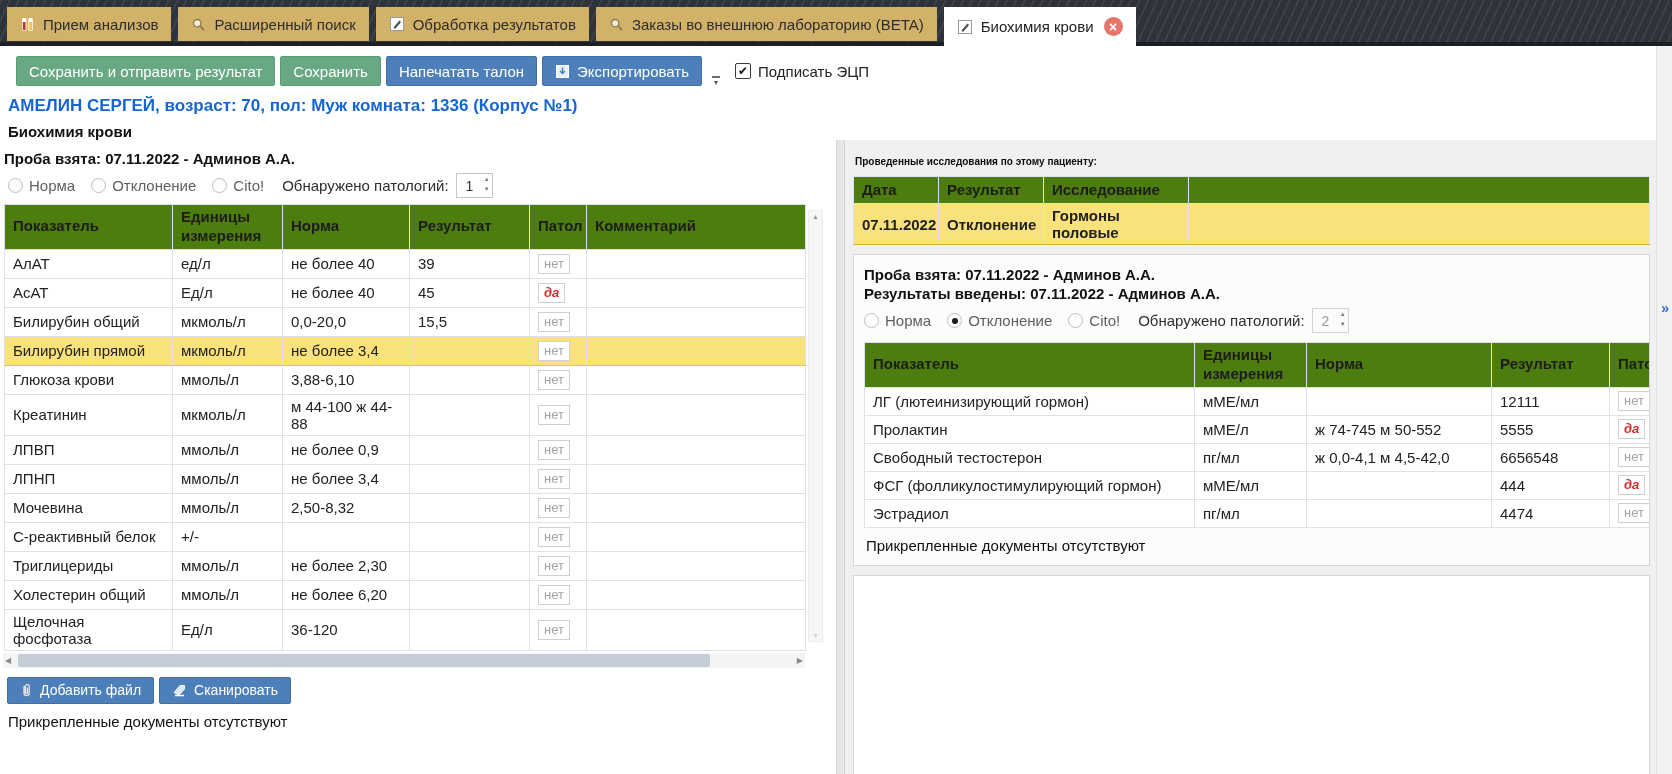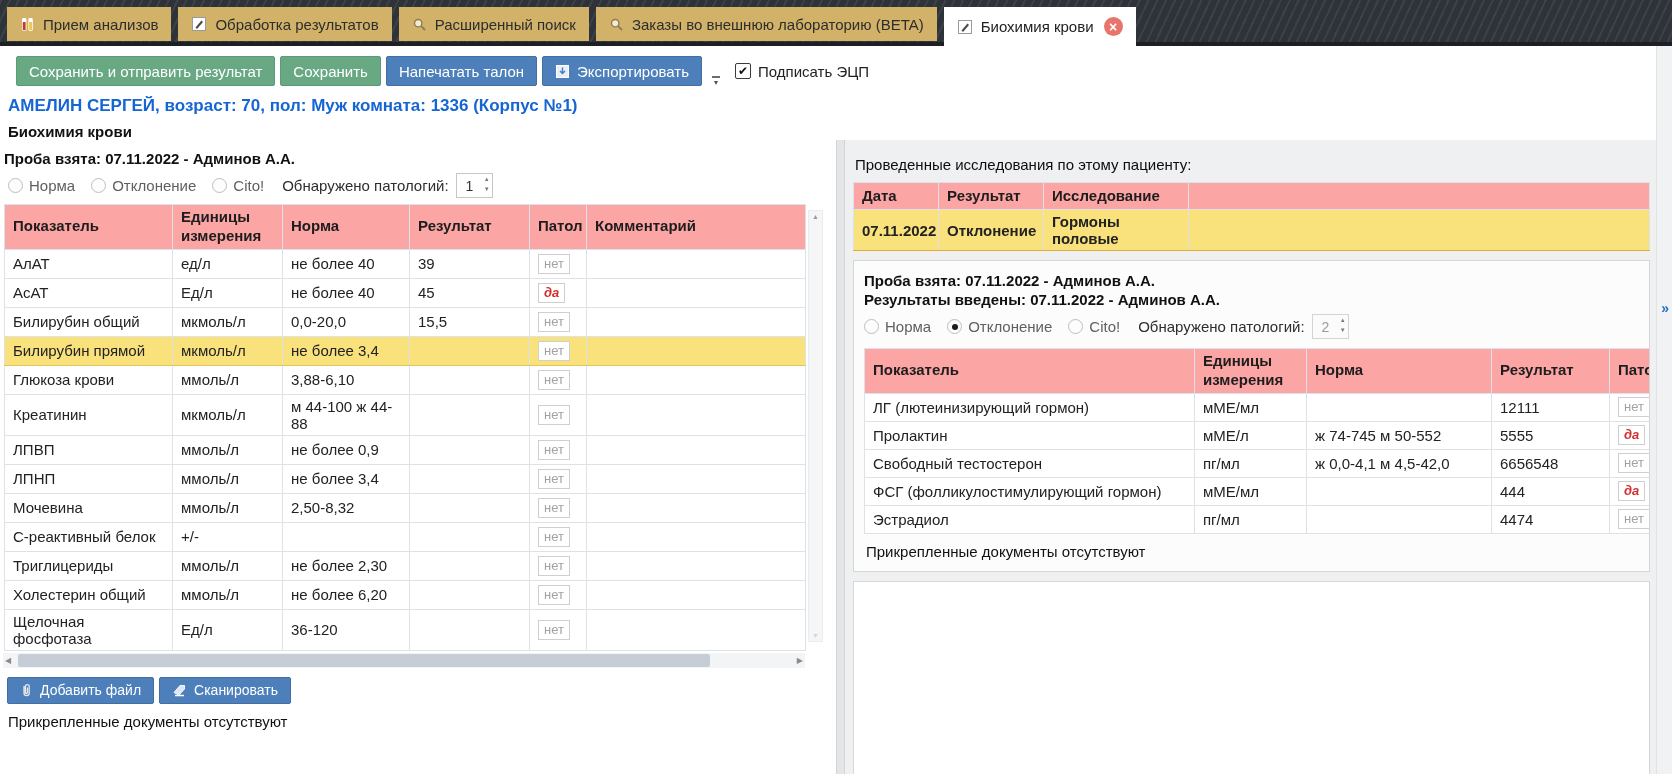--- a/index.html
+++ b/index.html
@@ -62,21 +62,21 @@
   .radio.on::after{content:"";position:absolute;left:4px;top:4px;width:6px;height:6px;border-radius:50%;background:#1d1d1d;}
   .radio-label{color:#5f5f5f;}
   .path-label{color:#2e2e2e;margin-left:2px;}
   .numbox{width:37px;height:25px;border:1px solid #c6c6c6;display:inline-flex;align-items:center;position:relative;margin-left:7px;font-size:14px;color:#333;padding-left:9px;background:#fff;}
   .numbox.disabled{color:#9c9c9c;background:#fbfbfb;border-color:#d4d4d4;}
   .spin{position:absolute;right:2px;top:2px;display:flex;flex-direction:column;line-height:1;}
   .spin::before{content:"▲";font-size:6px;color:#777;}
   .spin::after{content:"▼";font-size:6px;color:#777;margin-top:4px;}
   table{border-collapse:collapse;table-layout:fixed;background:#fff;font-size:15px;}
   th,td{border:1px solid #dde2e9;padding:3px 8px;text-align:left;vertical-align:middle;overflow:hidden;}
-  th{background:#fca5a5;font-weight:bold;color:#1d1d1d;line-height:1.25;}
+  th{background:#4d7c0f;font-weight:bold;color:#1d1d1d;line-height:1.25;}
   .ltable{width:801px;margin:6px 0 0 4px;}
   .ltable th{height:44px;}
   .ltable td{height:29px;}
   tr.highlight td{background:var(--yellow);border-top:1px solid #e5c654;border-bottom:1px solid #e5c654;}
   .pbox{display:inline-block;border:1px solid #cfcfcf;background:#fff;padding:0 5px;font-size:13px;line-height:18px;}
   .pbox.no{color:#a3a3a3;}
   .pbox.yes{color:var(--red);font-weight:bold;font-style:italic;}
   .vscroll{position:absolute;left:808px;top:62px;width:15px;height:432px;background:#f5f6f7;border:1px solid #ececec;}
   .vscroll::before{content:"▲";position:absolute;top:2px;left:3px;font-size:7px;color:#9a9a9a;}
   .vscroll::after{content:"▼";position:absolute;bottom:2px;left:3px;font-size:7px;color:#d5d5d5;}
@@ -85,21 +85,21 @@
   .hscroll::after{content:"▶";position:absolute;right:2px;top:3px;font-size:8px;color:#8a8a8a;}
   .hthumb{position:absolute;left:15px;top:1px;width:692px;height:13px;background:#c7cdd6;border-radius:2px;}
   .attachrow{display:flex;align-items:center;margin:9px 0 0 7px;}
   .nodocs{margin:9px 0 0 8px;font-size:15px;color:#111;}
   
   .divider{position:absolute;left:836px;top:140px;bottom:0;width:9px;background:#e4e5e7;border-left:1px solid #d3d4d6;border-right:1px solid #d3d4d6;}
   .winscroll{position:absolute;right:0;top:46px;bottom:0;width:16px;background:#f1f2f3;border-left:1px solid #e2e2e2;}
   .expander{position:absolute;right:3px;top:300px;color:#2a6fd0;font-size:14px;font-weight:bold;cursor:pointer;}
   
   .right{position:absolute;left:845px;top:140px;width:811px;bottom:0;background:#eff0f1;padding:8px 6px 0 8px;display:flex;flex-direction:column;}
-  .rtitle{font-weight:normal;font-size:15px;margin:8px 0 9px 2px;color:#0d0d0d;}
+  .rtitle{font-weight:bold;font-size:10px;margin:8px 0 9px 2px;color:#0d0d0d;}
   .htable{width:100%;}
   .htable th{height:27px;}
   .htable td{height:25px;font-weight:bold;}
   .htable tr.highlight td{border-top:1px solid #dfab3c;border-bottom:1px solid #dfab3c;}
   .subpanel{margin-top:9px;background:#fcfcfc;border:1px solid #d6d6d6;padding:9px 0 0 10px;overflow:hidden;}
   .dtable{width:807px;margin-top:9px;}
   .dtable th{height:44px;}
   .dtable td{height:28px;}
   .docs-line{padding:9px 0 11px 2px;font-size:15px;color:#111;}
   .bottom-box{flex:1;background:#fff;border:1px solid #d6d6d6;border-bottom:none;margin-top:9px;}
@@ -114,35 +114,35 @@
           <rect x="2" y="2" width="4.4" height="13" rx="1.4" fill="#fff"></rect>
           <rect x="2.8" y="6" width="2.8" height="8.2" fill="#c13b30"></rect>
           <rect x="8.4" y="2" width="4.4" height="13" rx="1.4" fill="#fff"></rect>
           <rect x="9.2" y="6" width="2.8" height="8.2" fill="#e8c94e"></rect>
         </svg>
       </span>
       <span>Прием анализов</span>
     </div>
     <div class="tab">
       <span class="ticon">
+        <svg width="15" height="15" viewBox="0 0 15 15">
+          <circle cx="6.2" cy="6.2" r="3.7" fill="#f2ead5" stroke="#8d7c52" stroke-width="1.4"></circle>
+          <line x1="9.2" y1="9.2" x2="13" y2="13" stroke="#8d7c52" stroke-width="1.8"></line>
+        </svg>
+      </span>
+      <span>Расширенный поиск</span>
+    </div>
+    <div class="tab">
+      <span class="ticon">
         <svg width="16" height="16" viewBox="0 0 16 16">
           <rect x="1.5" y="1.5" width="13" height="13" fill="#fff" stroke="#9a9a9a"></rect>
           <path d="M4.5 11.5 L10.5 4.5 L12 6 L6 13 Z" fill="#4a4a4a"></path>
         </svg>
       </span>
       <span>Обработка результатов</span>
-    </div>
-    <div class="tab">
-      <span class="ticon">
-        <svg width="15" height="15" viewBox="0 0 15 15">
-          <circle cx="6.2" cy="6.2" r="3.7" fill="#f2ead5" stroke="#8d7c52" stroke-width="1.4"></circle>
-          <line x1="9.2" y1="9.2" x2="13" y2="13" stroke="#8d7c52" stroke-width="1.8"></line>
-        </svg>
-      </span>
-      <span>Расширенный поиск</span>
     </div>
     <div class="tab">
       <span class="ticon">
         <svg width="15" height="15" viewBox="0 0 15 15">
           <circle cx="6.2" cy="6.2" r="3.7" fill="#f2ead5" stroke="#8d7c52" stroke-width="1.4"></circle>
           <line x1="9.2" y1="9.2" x2="13" y2="13" stroke="#8d7c52" stroke-width="1.8"></line>
         </svg>
       </span>
       <span>Заказы во внешнюю лабораторию (BETA)</span>
     </div>

